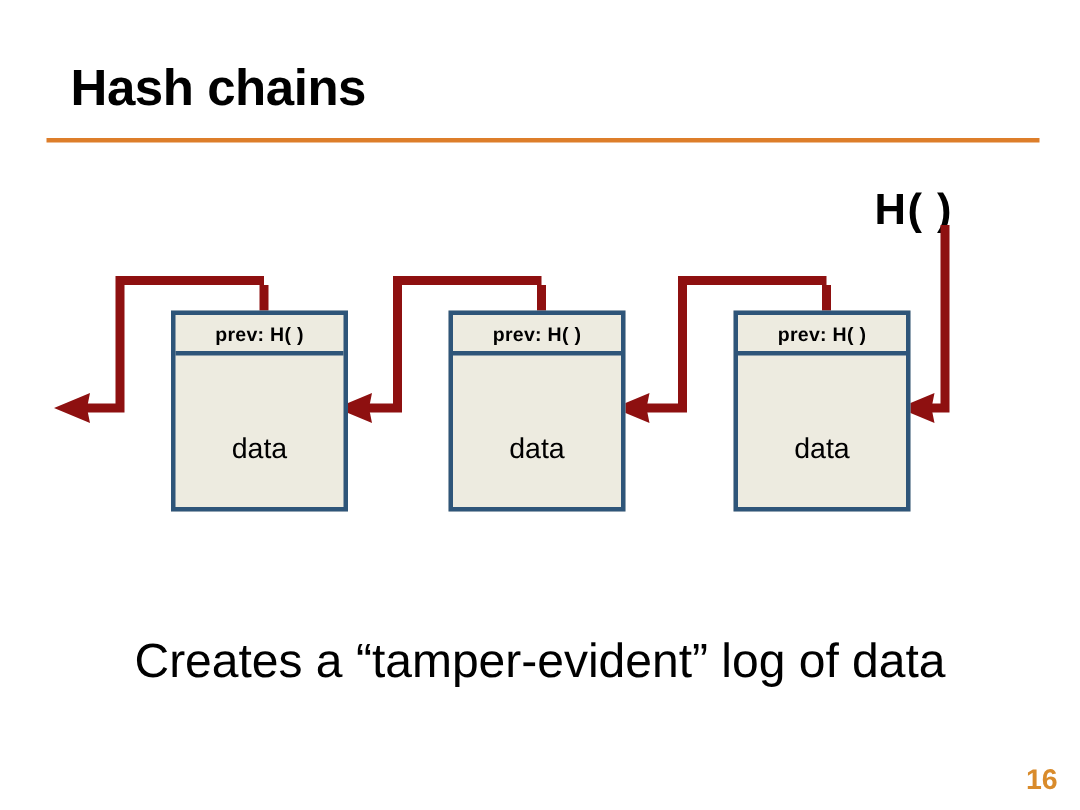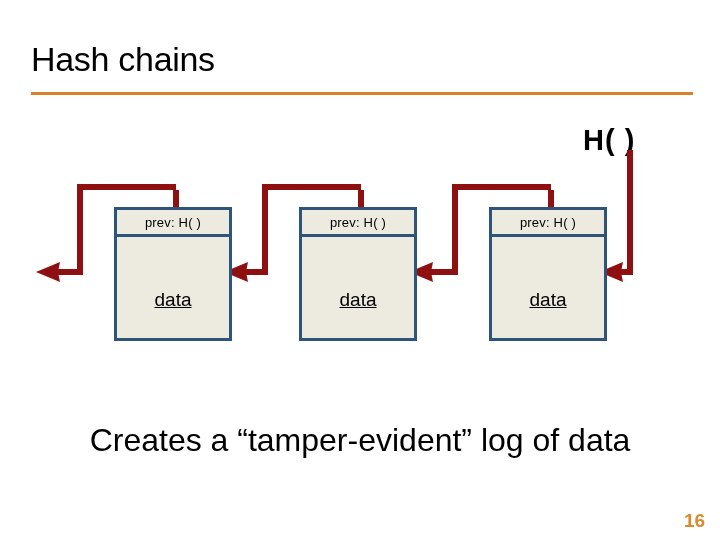--- a/index.html
+++ b/index.html
@@ -12,24 +12,24 @@
     height: 540px;
     position: relative;
     overflow: hidden;
     font-family: "Liberation Sans", sans-serif;
     color: #000000;
   }
 
   
   #slide-title {
     position: absolute;
-    left: 31px;
+    left: 47px;
     top: 40px;
     font-size: 34px;
-    font-weight: normal;
+    font-weight: bold;
     letter-spacing: -0.3px;
     color: #000000;
     white-space: nowrap;
   }
   #title-rule {
     position: absolute;
     left: 31px;
     top: 92px;
     width: 662px;
     height: 3px;
@@ -68,34 +68,33 @@
     box-sizing: border-box;
   }
   .block-header {
     height: 27px;
     border-bottom: 3px solid #2E5579;
     box-sizing: border-box;
     display: flex;
     align-items: center;
     justify-content: center;
     font-size: 13px;
-    font-weight: normal;
+    font-weight: bold;
     color: #000000;
     white-space: nowrap;
     letter-spacing: 0.2px;
   }
   .block-body {
     height: 125px;
     box-sizing: border-box;
     display: flex;
     align-items: center;
     justify-content: center;
     font-size: 19px;
     color: #000000;
-    text-decoration: underline;
   }
 
   #block-1 { left: 114px; top: 207px; }
   #block-2 { left: 299px; top: 207px; }
   #block-3 { left: 489px; top: 207px; }
 
   
   #caption {
     position: absolute;
     left: 0;

